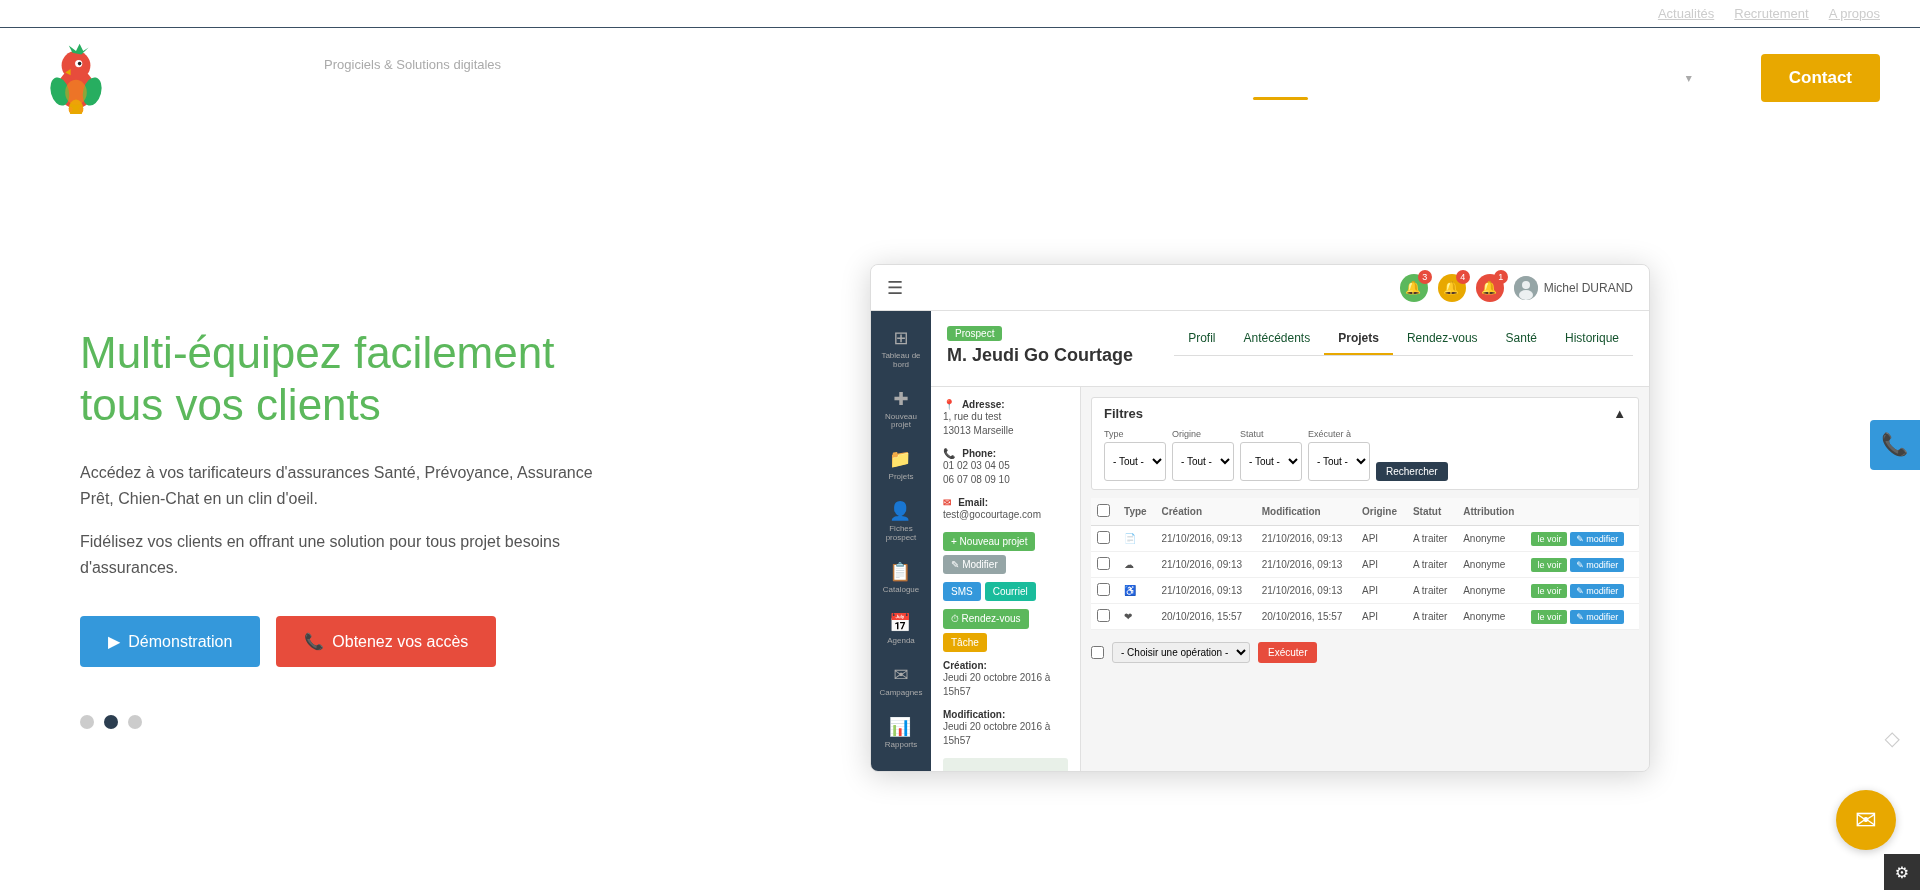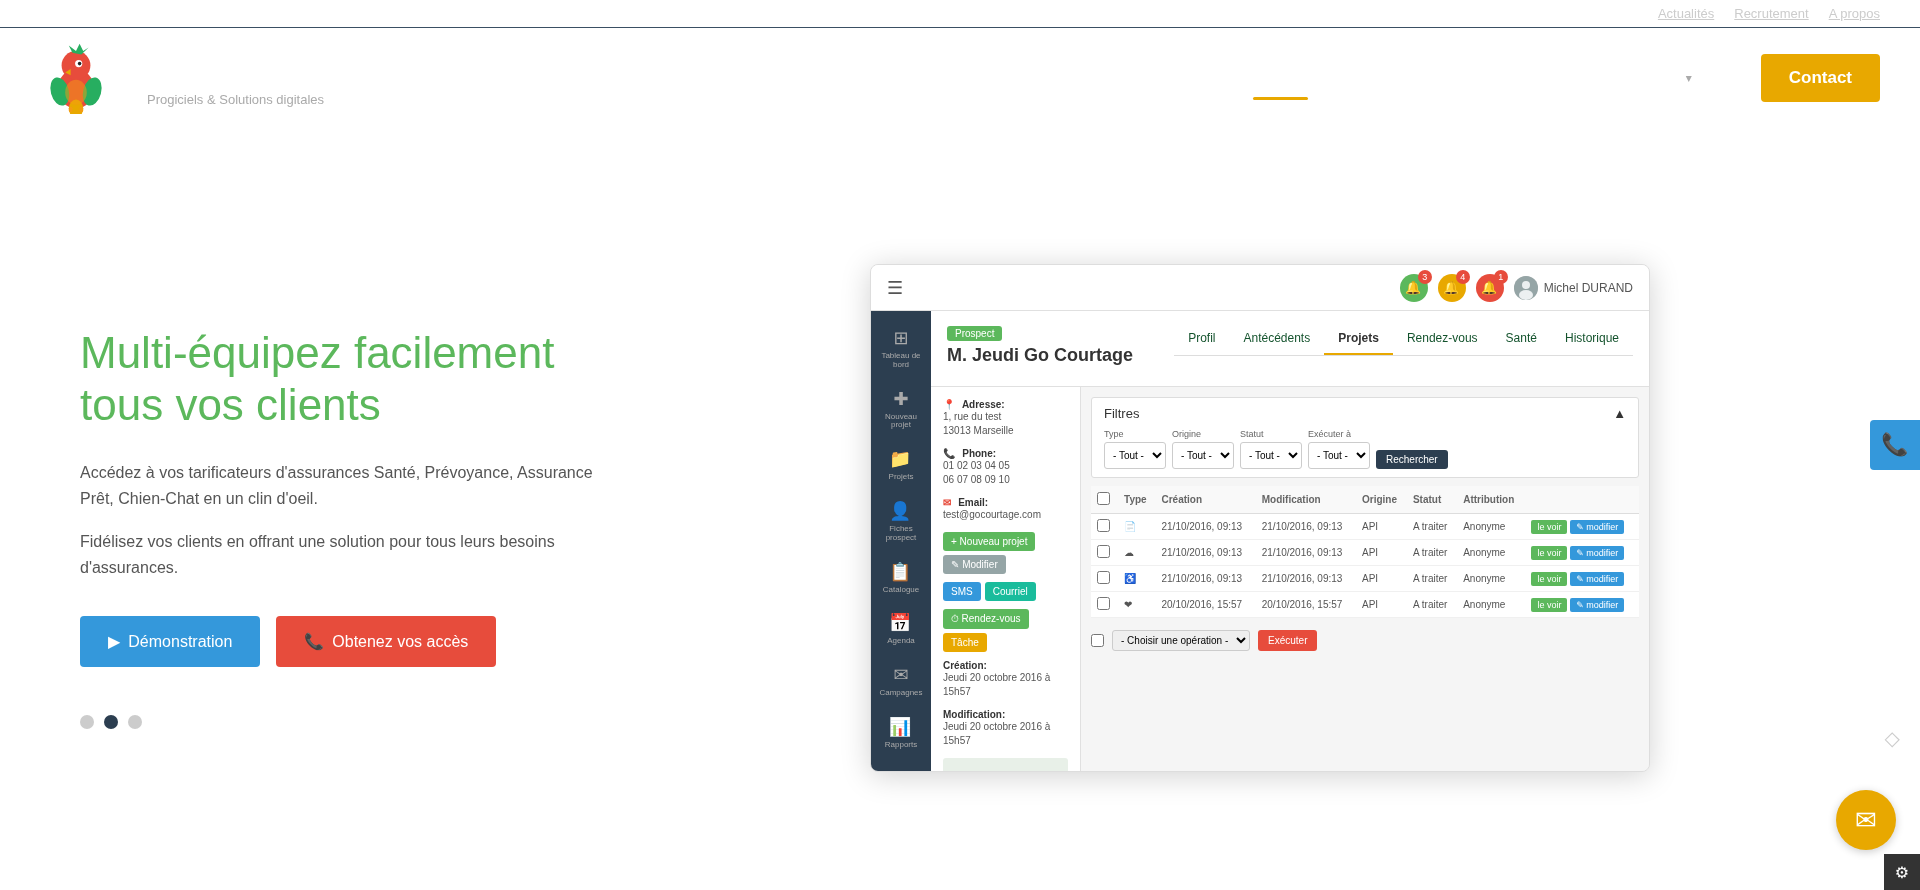--- a/index.html
+++ b/index.html
@@ -28,22 +28,20 @@
       align-items: center;
       gap: 14px;
       flex: 0 0 auto;
     }
     .logo-parrot {
       width: 72px;
       height: 72px;
     }
     .logo-text-area {
       display: flex;
-      flex-direction: column;
-      align-items: flex-end;
     }
     .logo-title {
       font-size: 36px;
       color: #fff;
       font-weight: 300;
       letter-spacing: 0;
     }
     .logo-title strong {
       font-weight: 800;
     }
@@ -394,42 +392,42 @@
     }
     .filter-section {
       background: #fff;
       border: 1px solid #ddd;
       border-radius: 3px;
       padding: 8px 12px;
       margin-bottom: 8px;
     }
     .filter-title {
       font-size: 13px;
-      font-weight: normal;
+      font-weight: bold;
       color: #333;
       display: flex;
       justify-content: space-between;
     }
     .filter-row {
       display: flex;
       gap: 6px;
       margin-top: 8px;
       flex-wrap: wrap;
     }
     .filter-col {
       display: flex;
       flex-direction: column;
       gap: 3px;
     }
     .filter-label {
       font-size: 9px;
       color: #666;
     }
     .filter-select {
-      padding: 6px 4px;
+      padding: 12px 4px;
       font-size: 10px;
       border: 1px solid #ccc;
       border-radius: 3px;
       background: #fff;
     }
     .btn-search {
       background: #2c3e50;
       color: #fff;
       border: none;
       padding: 4px 10px;
@@ -611,21 +609,21 @@
       <button class="btn-contact">Contact</button>
     </div>
   </nav>
 </header>
 
 <main class="main-content">
 
   <div class="left-side">
     <h1 class="hero-title">Multi-équipez facilement tous vos clients</h1>
     <p class="hero-desc">Accédez à vos tarificateurs d'assurances Santé, Prévoyance, Assurance Prêt, Chien-Chat en un clin d'oeil.</p>
-    <p class="hero-desc2">Fidélisez vos clients en offrant une solution pour tous leurs besoins d'assurances.</p>
+    <p class="hero-desc2">Fidélisez vos clients en offrant une solution pour tous projet besoins d'assurances.</p>
     <div class="cta-buttons">
       <button class="btn-demo">
         <span>▶</span>
         <span>Démonstration</span>
       </button>
       <button class="btn-access">
         <span>📞</span>
         <span>Obtenez vos accès</span>
       </button>
     </div>

